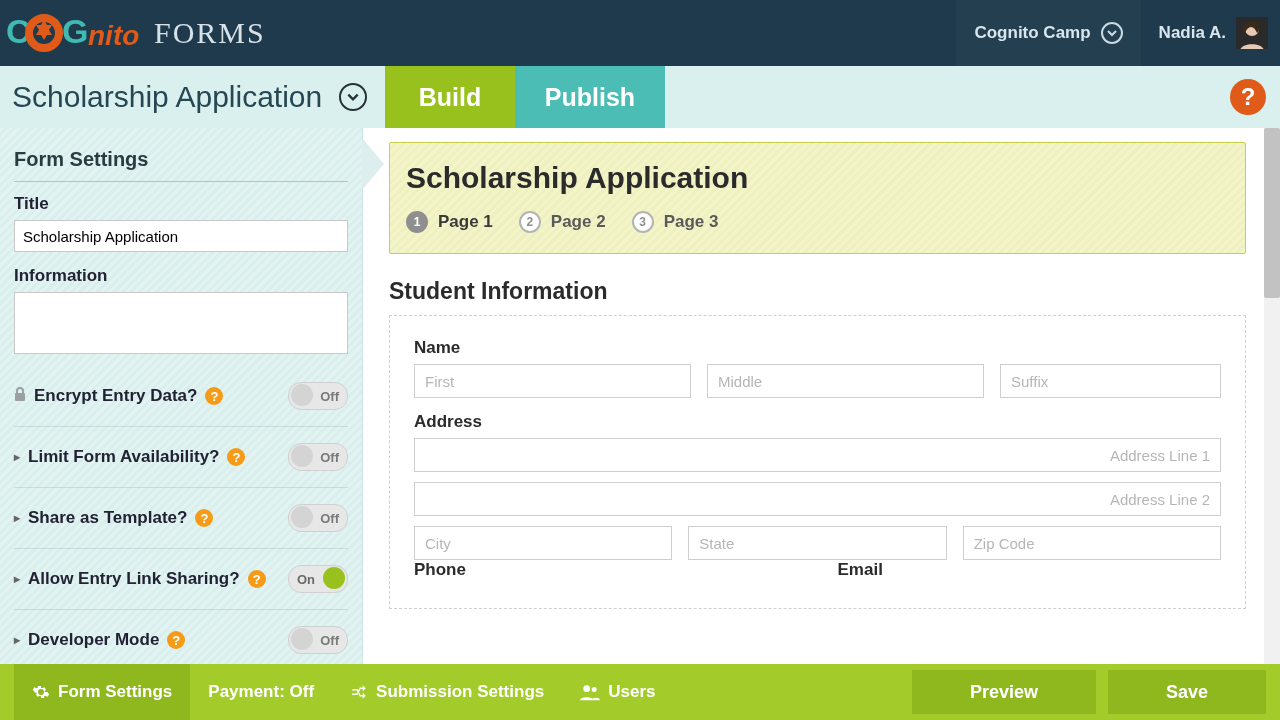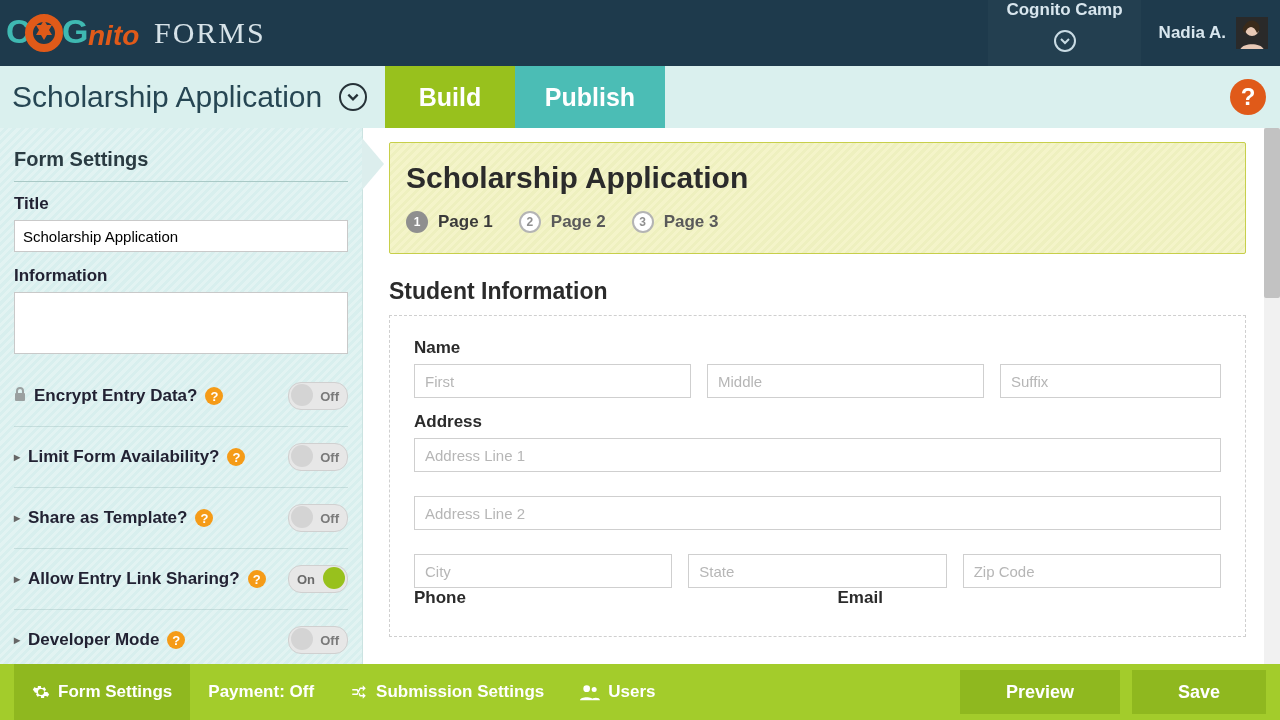--- a/index.html
+++ b/index.html
@@ -3,21 +3,21 @@
 <meta charset="utf-8">
 <style>
   * { box-sizing: border-box; margin: 0; padding: 0; }
   html, body { width: 1280px; height: 720px; overflow: hidden; font-family: "Segoe UI", Arial, sans-serif; }
   body { display: flex; flex-direction: column; background:#fff; }
 
   
   .topbar { height: 66px; background:#1e3a4c; display:flex; align-items:center; justify-content:space-between; padding:0 0 0 6px; }
   .logo { display:flex; align-items:center; gap:6px; }
   .org-area { display:flex; align-items:stretch; height:100%; }
-  .org-select { display:flex; align-items:center; gap:10px; padding:0 18px; background:#233f50; color:#d8e6ee; font-weight:600; font-size:17px; cursor:pointer;flex-direction:column; }
+  .org-select { display:flex; align-items:center; gap:10px; padding:0 18px; background:#233f50; color:#d8e6ee; font-weight:600; font-size:17px; cursor:pointer; }
   .org-caret { width:22px; height:22px; border:2px solid #c9dbe4; border-radius:50%; display:flex; align-items:center; justify-content:center;}
   .org-caret svg{stroke:#c9dbe4;}
   .user-area { display:flex; align-items:center; gap:10px; padding:0 12px 0 18px; color:#d8e6ee; font-weight:600; font-size:17px;}
   .avatar { width:32px; height:32px; border-radius:3px; background:linear-gradient(135deg,#b88 0%, #843 100%); display:inline-block;}
   .avatar svg{width:32px;height:32px;}
 
   
   .subbar { height:62px; background:#daf0ee; display:flex; align-items:stretch; }
   .form-name { flex:0 0 385px; display:flex; align-items:center; justify-content:space-between; padding:0 18px 0 12px; color:#264653; font-size:30px; font-weight:300; font-family:"Segoe UI Light","Segoe UI",Arial,sans-serif;}
   .form-name .chev { width:28px;height:28px;border:2px solid #263238;border-radius:50%;display:flex;align-items:center;justify-content:center;}
@@ -71,28 +71,28 @@
   .page .plabel{font-size:17px;font-weight:700;color:#5a5a5a;}
   .page.active .plabel{color:#3a3a3a;}
 
   .section-title{font-size:23px;font-weight:800;color:#2b2b2b;margin:24px 0 10px 0;}
   .field-block{border:1px dashed #cfcfcf;padding:22px 24px;}
   .fb-label{font-size:17px;font-weight:800;color:#2b2b2b;margin-bottom:6px;margin-top:14px;}
   .fb-label:first-child{margin-top:0;}
   .row{display:flex;gap:16px;}
   .fi{height:34px;border:1px solid #cfcfcf;padding:0 10px;font-size:15px;color:#333;background:#fff;}
   .fi::placeholder{color:#b6b6b6;}
-  .stack > .fi{margin-bottom:24px;}
+  .stack > .fi{margin-bottom:10px;text-align:right;}
 
   
   .bottombar{height:56px;background:#a3cc2b;display:flex;align-items:center;padding:0 14px;color:#fff;}
   .bb-item{display:flex;align-items:center;gap:8px;padding:0 18px;height:100%;font-size:17px;font-weight:600;cursor:pointer;}
   .bb-item.active{background:#8fb81f;}
   .bb-spacer{flex:1;}
-  .bb-btn{height:44px;padding:0 46px;background:#8fb81f;color:#fff;border:none;font-size:18px;font-weight:700;cursor:pointer;margin-left:12px;}
+  .bb-btn{height:44px;padding:0 58px;background:#8fb81f;color:#fff;border:none;font-size:18px;font-weight:700;cursor:pointer;margin-left:12px;}
   .ico{display:inline-flex;}
 </style>
 </head>
 <body>
 
 <div class="topbar">
   <div class="logo">
     <svg width="330" height="44" viewBox="0 0 330 44">
       <g font-family="Arial Black, Arial" font-weight="900">
         <text x="0" y="32" font-size="34" fill="#3fb9b2">C</text>

